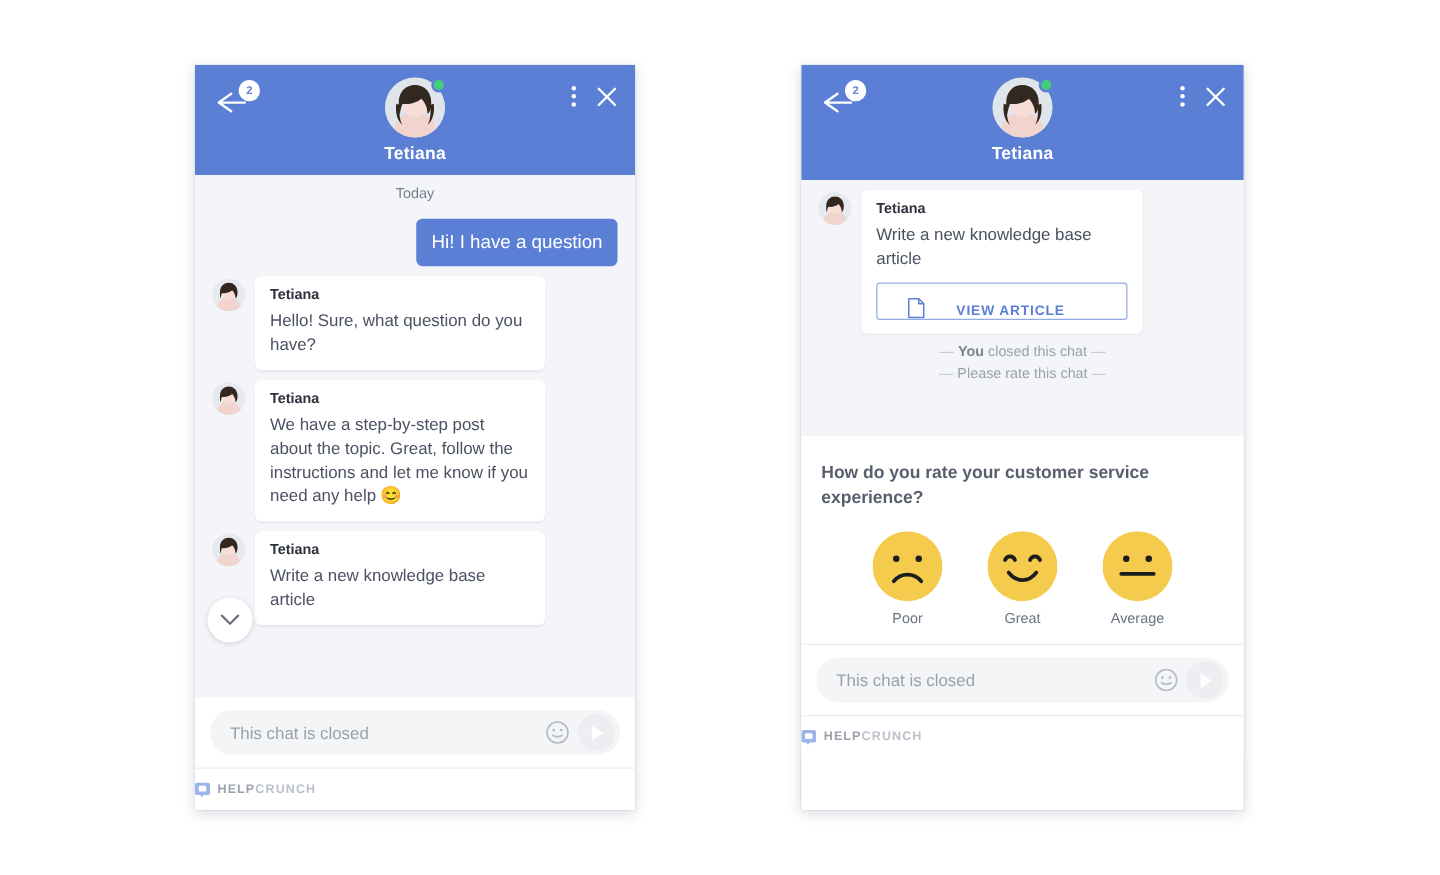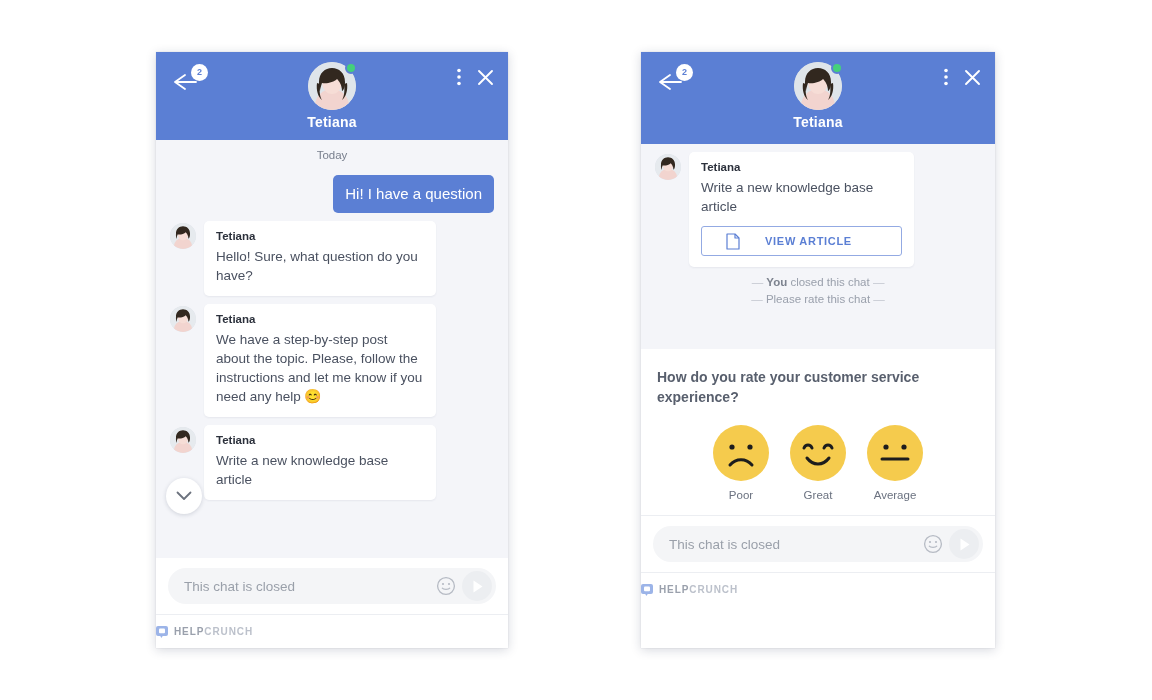--- a/index.html
+++ b/index.html
@@ -111,21 +111,21 @@
     margin-bottom: 5px;
   }
   .bubble-in .txt { font-size: 13.5px; line-height: 19px; color: #4a5160; }
   .emoji { font-size: 14px; }
 
   .kb-btn {
     margin-top: 10px;
     border: 1px solid #93aae3;
     border-radius: 3px;
     height: 30px;
-    display: flex; align-items: center;
+    display: flex; align-items: flex-end;
     padding: 0 24px;
     cursor: pointer;
     background: #fff;
   }
   .kb-btn .doc-ic { flex: 0 0 auto; }
   .kb-btn .kb-label {
     flex: 1 1 auto; text-align: center;
     color: #5b7fd4; font-size: 11px; font-weight: bold; letter-spacing: .7px;
   }
 
@@ -148,21 +148,21 @@
   
   .rating {
     background: #ffffff;
     padding: 18px 16px 14px 16px;
     flex: 0 0 auto;
   }
   .rating-q {
     text-align: left; color: #585f6d;
     font-size: 14px; line-height: 20px; font-weight: bold;
   }
-  .faces { display: flex; justify-content: center; gap: 21px; margin-top: 18px; }
+  .faces { display: flex; justify-content: center; gap: 36px; margin-top: 18px; }
   .face-col { display: flex; flex-direction: column; align-items: center; cursor: pointer; }
   .face-lbl { margin-top: 8px; font-size: 11.5px; color: #6b7280; }
 
   
   .composer {
     flex: 0 0 auto;
     background: #ffffff;
     padding: 10px 12px 10px 12px;
     border-top: 1px solid #eceef2;
   }
@@ -282,21 +282,21 @@
             <g clip-path="url(#cl3)">
               <rect width="48" height="48" fill="#e6eaee"></rect>
               <circle cx="24" cy="44" r="17" fill="#f2d4cf"></circle>
               <ellipse cx="24" cy="20" rx="10" ry="12" fill="#f6ddd6"></ellipse>
               <path d="M11 20c0-9 6-14 13-14s13 5 13 14c0 6-2 9-3 9 0-6-3-10-5-12-3 3-10 5-15 4-1 3-2 6-2 8-1 0-1-4-1-9z" fill="#32281f"></path>
             </g>
           </svg>
         </div>
         <div class="bubble-in">
           <div class="who">Tetiana</div>
-          <div class="txt"><span>We have a step-by-step post about the topic. Please, follow the instructions and let me know if you need any help</span> <span class="emoji">😊</span></div>
+          <div class="txt"><span>We have a step-by-step post about the topic. Great, follow the instructions and let me know if you need any help</span> <span class="emoji">😊</span></div>
         </div>
       </div>
 
       <div class="row in">
         <div class="msg-avatar">
           <svg width="26" height="26" viewBox="0 0 48 48">
             <defs>
                 <clipPath id="cl4">
                   <circle cx="24" cy="24" r="24"></circle>
                 </clipPath>

